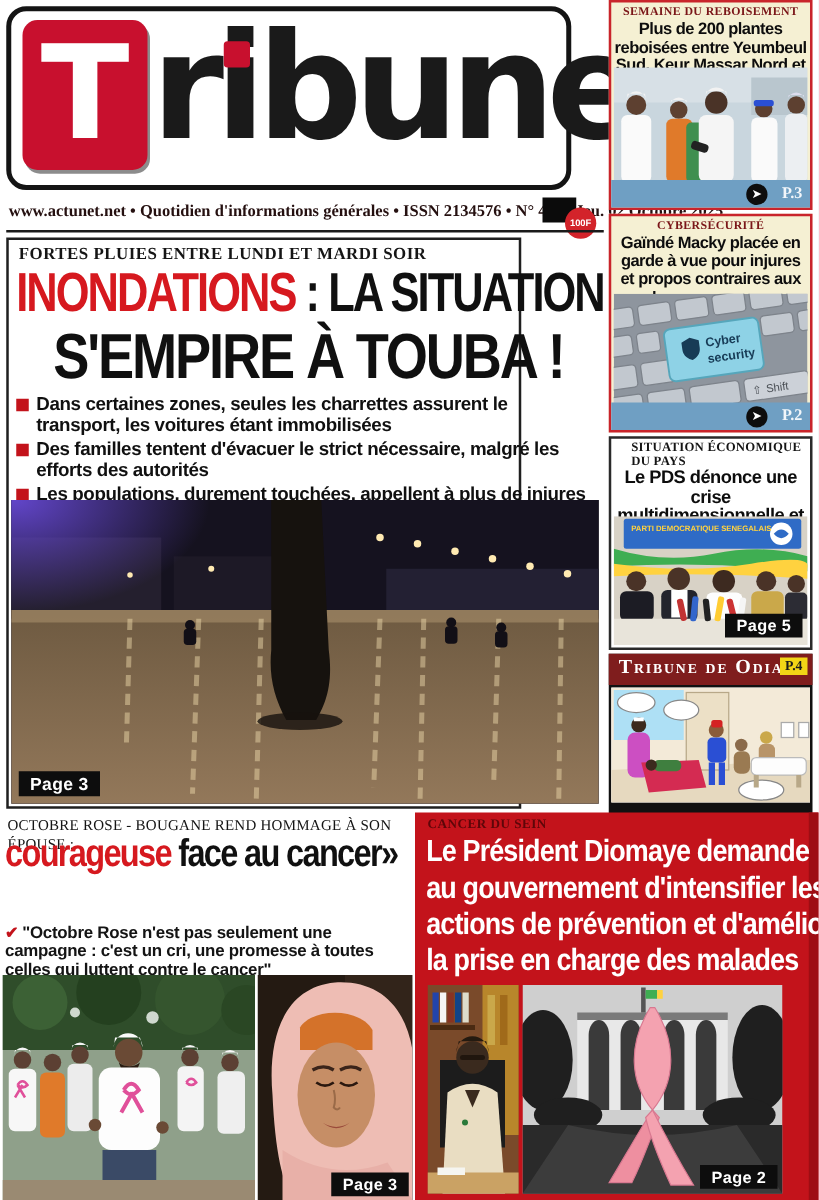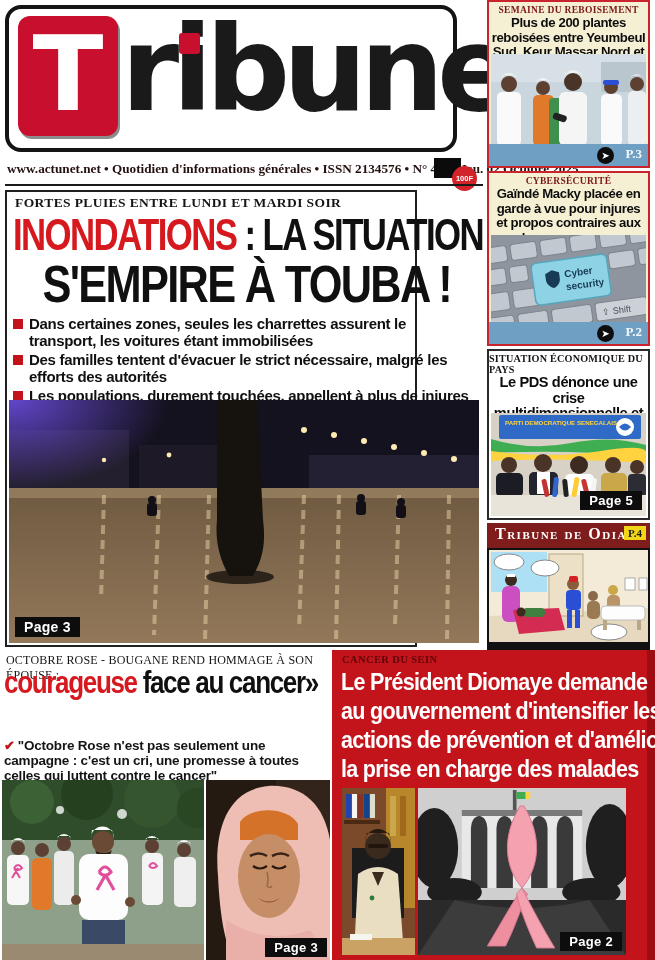--- a/index.html
+++ b/index.html
@@ -57,21 +57,21 @@
   .arrow-circle{position:absolute;right:34px;top:3px;width:17px;height:17px;background:#0d0d0d;
                 border-radius:50%;color:#fff;font-size:10px;line-height:17px;text-align:center;}
   .pref{position:absolute;right:6px;top:2px;color:#f2f6fa;font-weight:bold;font-size:13px;
         font-family:"Liberation Serif",serif;}
   #rebo-box{top:0;height:168px;}
   #rebo-photo{position:absolute;left:2px;top:52px;width:155px;height:92px;}
   #cyber-box{top:171px;height:175px;}
   #cyber-photo{position:absolute;left:2px;top:62px;width:155px;height:89px;}
   #pds-box{top:349px;height:171px;background:#fff;border:2px solid #2a2a2a;}
   #pds-kicker{display:block;font-family:"Liberation Serif",serif;font-weight:bold;font-size:10.2px;
-              color:#151515;padding:2px 0 0 0;letter-spacing:.2px;}
+              color:#151515;padding:2px 0 0 16px;letter-spacing:.2px;}
   #pds-hl{display:block;font-weight:800;font-size:14.6px;line-height:15.5px;letter-spacing:-.4px;
           color:#0d0d0d;padding:0 2px;text-align:center;}
   #pds-photo{position:absolute;left:2px;top:62px;width:155px;height:103px;}
   #pds-page{right:4px;bottom:6px;font-size:13px;}
   #odia-box{top:523px;height:131px;background:#111;}
   #odia-banner{position:absolute;left:0;top:0;width:100%;height:25px;background:#7f1d1d;}
   #odia-title{position:absolute;left:8px;top:2px;color:#fff;font-family:"Liberation Serif",serif;
               font-weight:bold;font-size:16px;font-variant:small-caps;letter-spacing:1.5px;}
   #odia-badge{position:absolute;right:4px;top:3px;background:#f2d516;color:#1a1a1a;font-weight:bold;
               font-size:11px;padding:1px 4px;font-family:"Liberation Serif",serif;}

